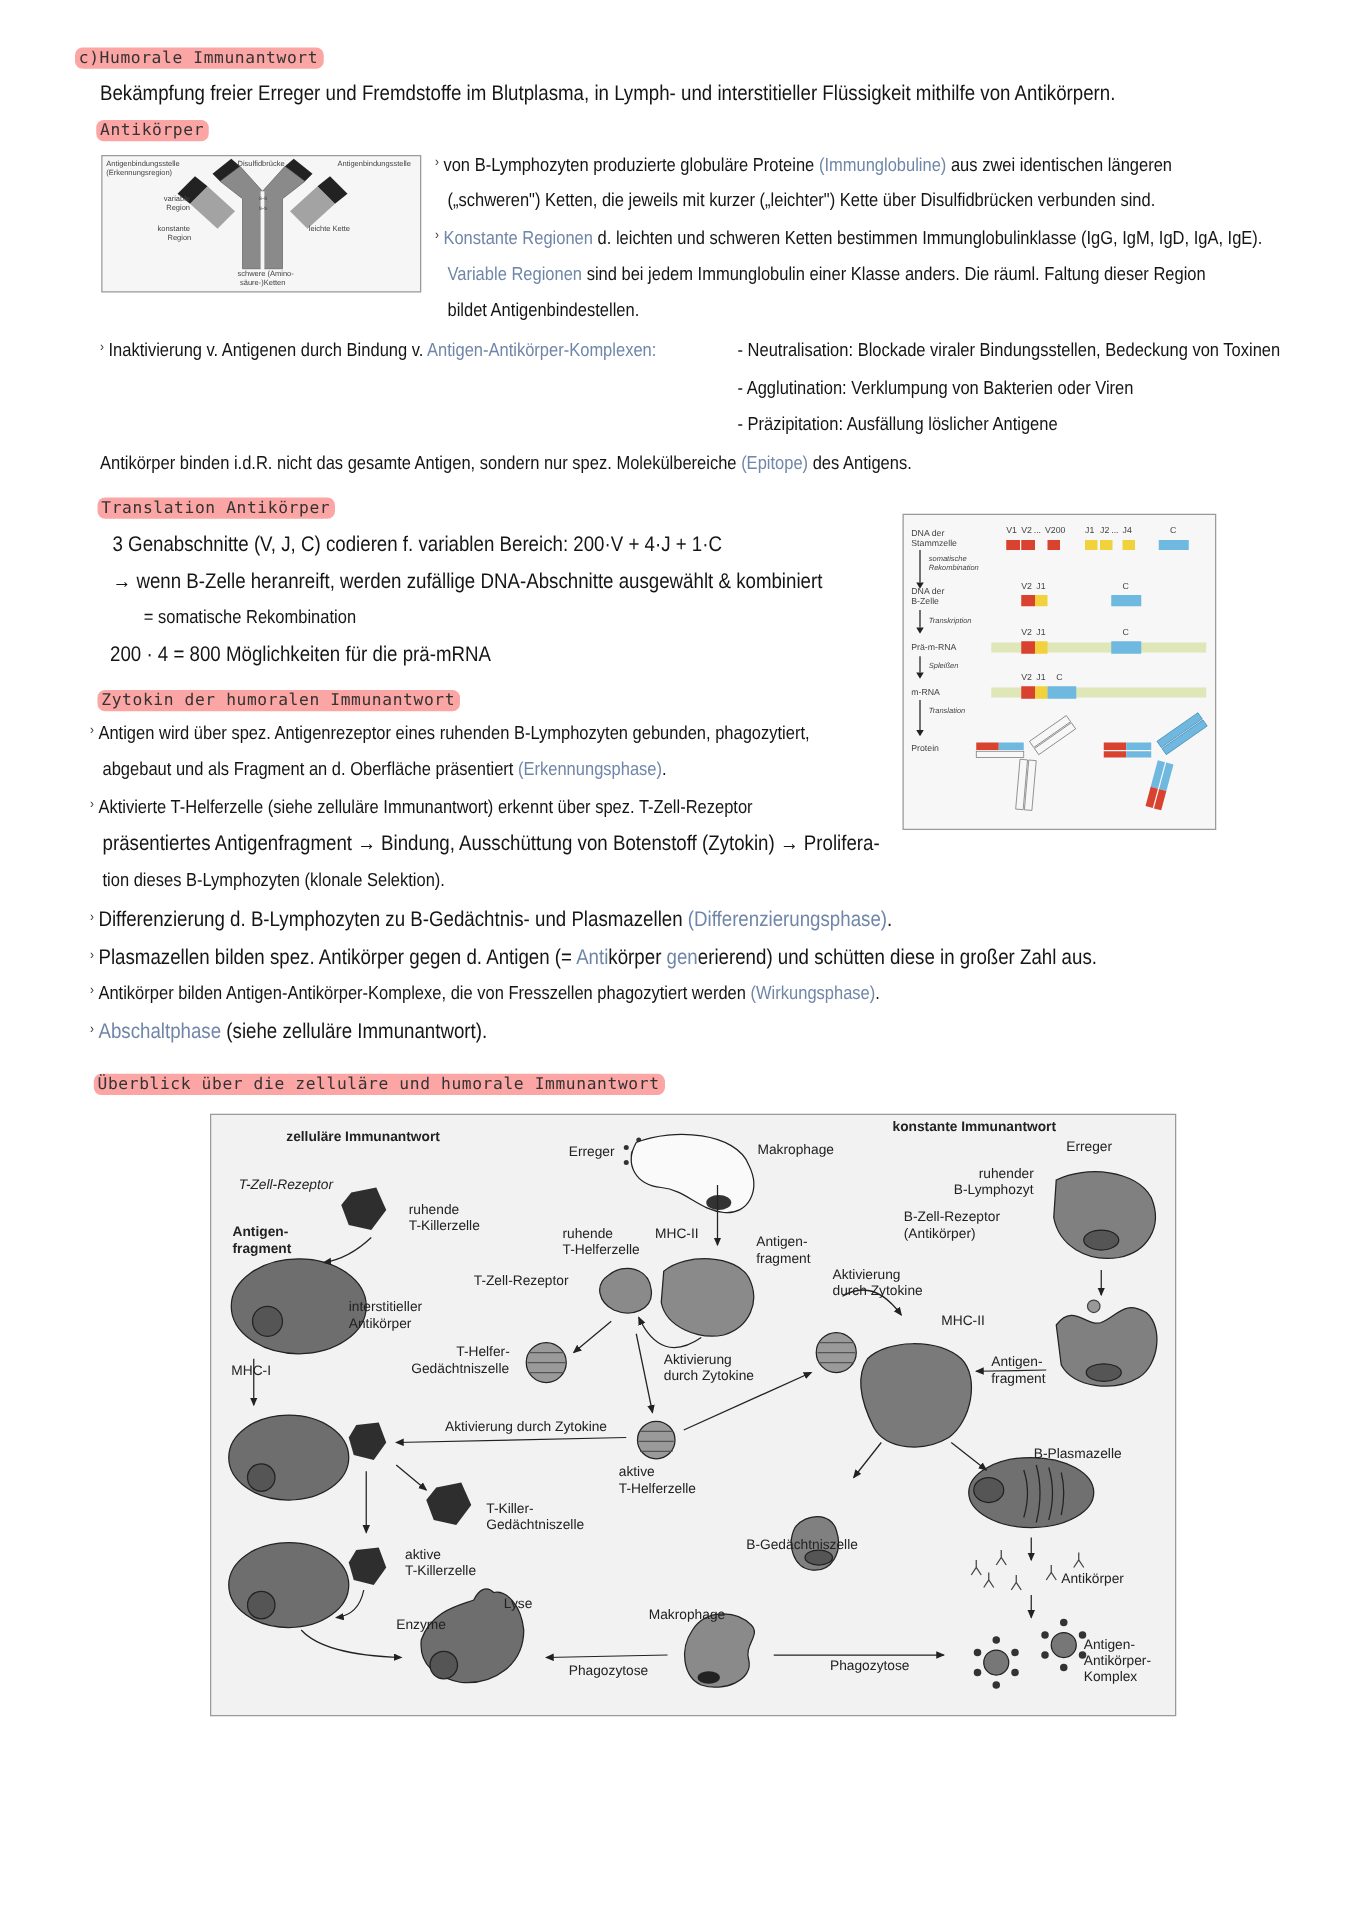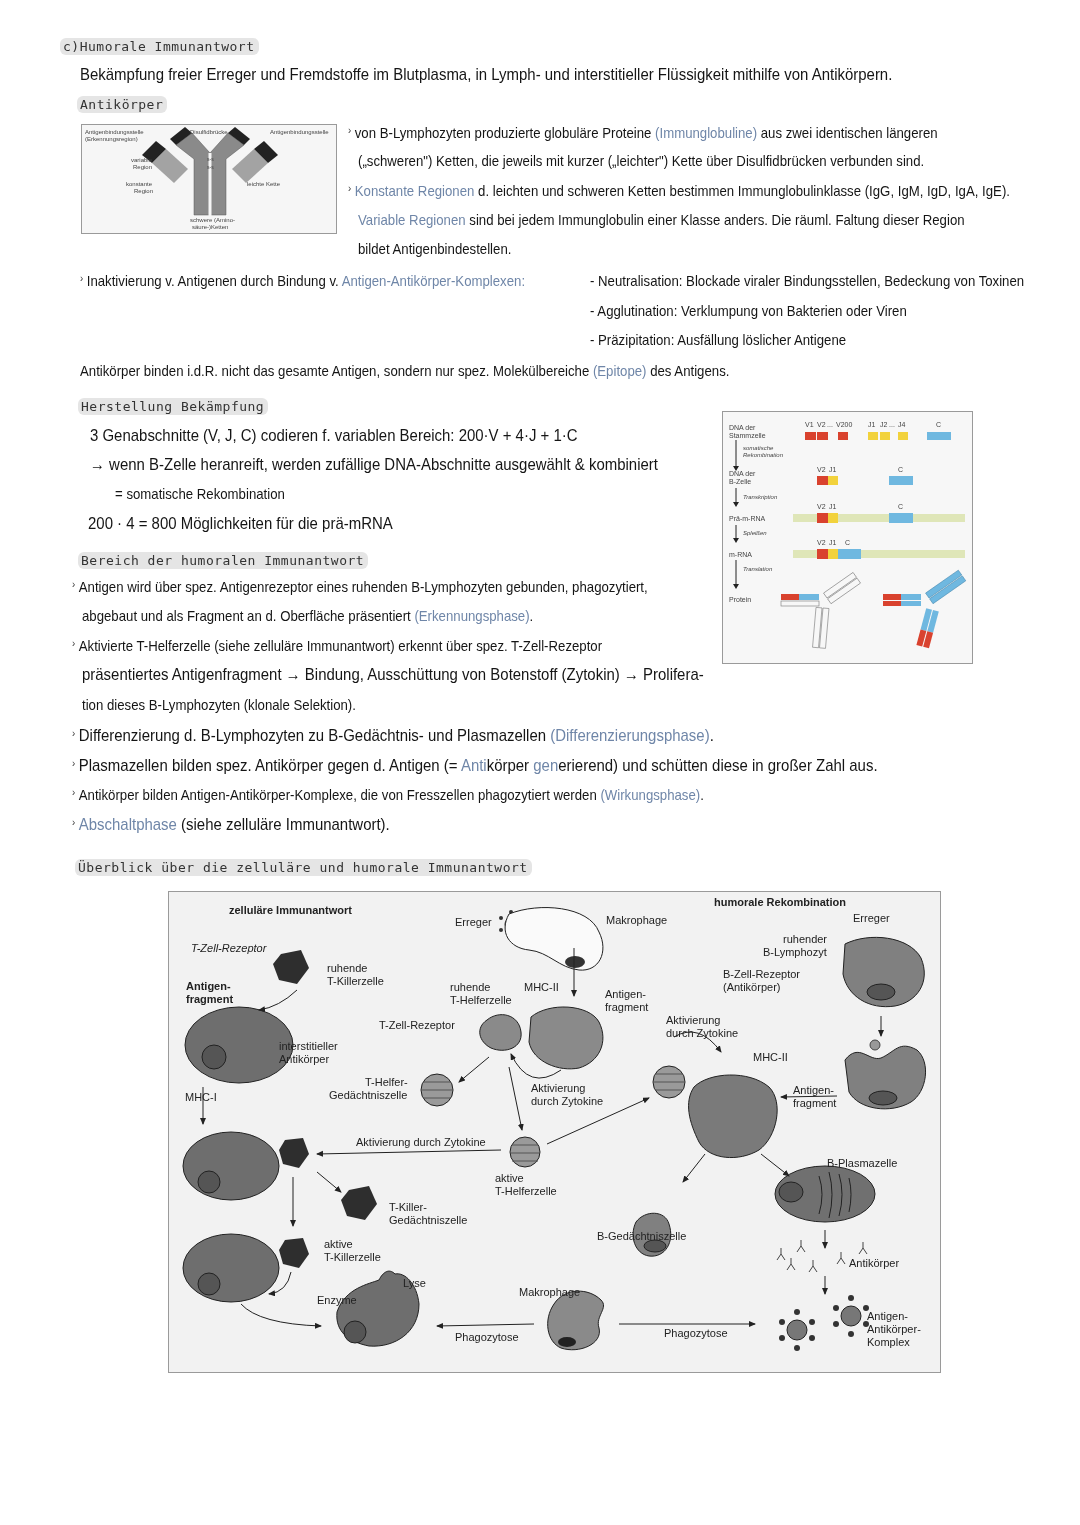--- a/index.html
+++ b/index.html
@@ -5,21 +5,21 @@
   * { box-sizing: border-box; margin: 0; padding: 0; }
   html, body { width: 1080px; height: 1525px; background: #ffffff; }
   body { position: relative; font-family: "DejaVu Sans", sans-serif; color: #111; overflow: hidden; }
 
   .hl {
     position: absolute;
     font-family: "DejaVu Sans Mono", monospace;
     font-size: 13px;
     letter-spacing: 0.5px;
     color: #333;
-    background: #e5e5e5;
+    background: #fca5a5;
     padding: 1px 4px 1px 3px;
     border-radius: 6px;
     white-space: nowrap;
   }
   .hw {
     position: absolute;
     font-family: "Liberation Sans Narrow", "Liberation Sans", sans-serif;
     font-size: 15px;
     color: #151515;
     white-space: nowrap;
@@ -93,21 +93,21 @@
 <div class="hw" style="left:348px;top:182px;"><span class="bullet">›</span><span class="blue">Konstante Regionen</span><span> d. leichten und schweren Ketten bestimmen Immunglobulinklasse (IgG, IgM, IgD, IgA, IgE).</span></div>
 <div class="hw" style="left:358px;top:211px;"><span class="blue">Variable Regionen</span><span> sind bei jedem Immunglobulin einer Klasse anders. Die räuml. Faltung dieser Region</span></div>
 <div class="hw" style="left:358px;top:240px;"><span>bildet Antigenbindestellen.</span></div>
 
 <div class="hw" style="left:80px;top:272px;"><span class="bullet">›</span><span>Inaktivierung v. Antigenen durch Bindung v. </span><span class="blue">Antigen-Antikörper-Komplexen:</span></div>
 <div class="hw" style="left:590px;top:272px;">- Neutralisation: Blockade viraler Bindungsstellen, Bedeckung von Toxinen</div>
 <div class="hw" style="left:590px;top:302px;">- Agglutination: Verklumpung von Bakterien oder Viren</div>
 <div class="hw" style="left:590px;top:331px;">- Präzipitation: Ausfällung löslicher Antigene</div>
 <div class="hw" style="left:80px;top:362px;"><span>Antikörper binden i.d.R. nicht das gesamte Antigen, sondern nur spez. Molekülbereiche </span><span class="blue">(Epitope)</span><span> des Antigens.</span></div>
 
-<div class="hl" style="left:78px;top:398px;">Herstellung Bekämpfung</div>
+<div class="hl" style="left:78px;top:398px;">Translation Antikörper</div>
 <div class="hw big" style="left:90px;top:426px;">3 Genabschnitte (V, J, C) codieren f. variablen Bereich: 200·V + 4·J + 1·C</div>
 <div class="hw big" style="left:90px;top:455px;">→ wenn B-Zelle heranreift, werden zufällige DNA-Abschnitte ausgewählt &amp; kombiniert</div>
 <div class="hw" style="left:115px;top:485px;">= somatische Rekombination</div>
 <div class="hw big" style="left:88px;top:514px;">200 · 4 = 800 Möglichkeiten für die prä-mRNA</div>
 
 <div class="figure" style="left:722px;top:411px;width:251px;height:253px;background:#f7f7f7;">
   <svg width="251" height="253">
 
     <rect x="82" y="20" width="11" height="8" fill="#d9422e"></rect>
     <rect x="94" y="20" width="11" height="8" fill="#d9422e"></rect>
@@ -192,21 +192,21 @@
   <div class="fig-lbl tiny" style="left:106px;top:54px;">J1</div>
   <div class="fig-lbl tiny" style="left:175px;top:54px;">C</div>
   <div class="fig-lbl tiny" style="left:94px;top:91px;">V2</div>
   <div class="fig-lbl tiny" style="left:106px;top:91px;">J1</div>
   <div class="fig-lbl tiny" style="left:175px;top:91px;">C</div>
   <div class="fig-lbl tiny" style="left:94px;top:127px;">V2</div>
   <div class="fig-lbl tiny" style="left:106px;top:127px;">J1</div>
   <div class="fig-lbl tiny" style="left:122px;top:127px;">C</div>
 </div>
 
-<div class="hl" style="left:78px;top:552px;">Bereich der humoralen Immunantwort</div>
+<div class="hl" style="left:78px;top:552px;">Zytokin der humoralen Immunantwort</div>
 
 <div class="hw" style="left:72px;top:578px;"><span class="bullet">›</span><span>Antigen wird über spez. Antigenrezeptor eines ruhenden B-Lymphozyten gebunden, phagozytiert,</span></div>
 <div class="hw" style="left:82px;top:607px;"><span>abgebaut und als Fragment an d. Oberfläche präsentiert </span><span class="blue">(Erkennungsphase)</span><span>.</span></div>
 
 <div class="hw" style="left:72px;top:637px;"><span class="bullet">›</span><span>Aktivierte T-Helferzelle (siehe zelluläre Immunantwort) erkennt über spez. T-Zell-Rezeptor</span></div>
 <div class="hw big" style="left:82px;top:665px;">präsentiertes Antigenfragment → Bindung, Ausschüttung von Botenstoff (Zytokin) → Prolifera-</div>
 <div class="hw" style="left:82px;top:696px;">tion dieses B-Lymphozyten (klonale Selektion).</div>
 
 <div class="hw big" style="left:72px;top:726px;"><span class="bullet">›</span><span>Differenzierung d. B-Lymphozyten zu B-Gedächtnis- und Plasmazellen </span><span class="blue">(Differenzierungsphase)</span><span>.</span></div>
 
@@ -339,21 +339,21 @@
       <path d="M608,368 l4,-6 l4,6 M612,362 l0,-6"></path>
         <path d="M628,360 l4,-6 l4,6 M632,354 l0,-6"></path>
       <path d="M618,378 l4,-6 l4,6 M622,372 l0,-6"></path>
         <path d="M640,380 l4,-6 l4,6 M644,374 l0,-6"></path>
       <path d="M668,372 l4,-6 l4,6 M672,366 l0,-6"></path>
         <path d="M690,362 l4,-6 l4,6 M694,356 l0,-6"></path>
     </g>
   </svg>
 
   <div class="fig-lbl ov-b" style="left:60px;top:12px;">zelluläre Immunantwort</div>
-  <div class="fig-lbl ov-b" style="left:545px;top:4px;">humorale Rekombination</div>
+  <div class="fig-lbl ov-b" style="left:545px;top:4px;">konstante Immunantwort</div>
   <div class="fig-lbl ov" style="left:286px;top:24px;">Erreger</div>
   <div class="fig-lbl ov" style="left:437px;top:22px;">Makrophage</div>
   <div class="fig-lbl ov" style="left:684px;top:20px;">Erreger</div>
   <div class="fig-lbl ov" style="left:22px;top:50px;font-style:italic;">T-Zell-Rezeptor</div>
   <div class="fig-lbl ov" style="left:158px;top:70px;">ruhende</div>
   <div class="fig-lbl ov" style="left:158px;top:83px;">T-Killerzelle</div>
   <div class="fig-lbl ov-b" style="left:17px;top:88px;">Antigen-</div>
   <div class="fig-lbl ov-b" style="left:17px;top:101px;">fragment</div>
   <div class="fig-lbl ov" style="left:110px;top:148px;">interstitieller</div>
   <div class="fig-lbl ov" style="left:110px;top:161px;">Antikörper</div>

